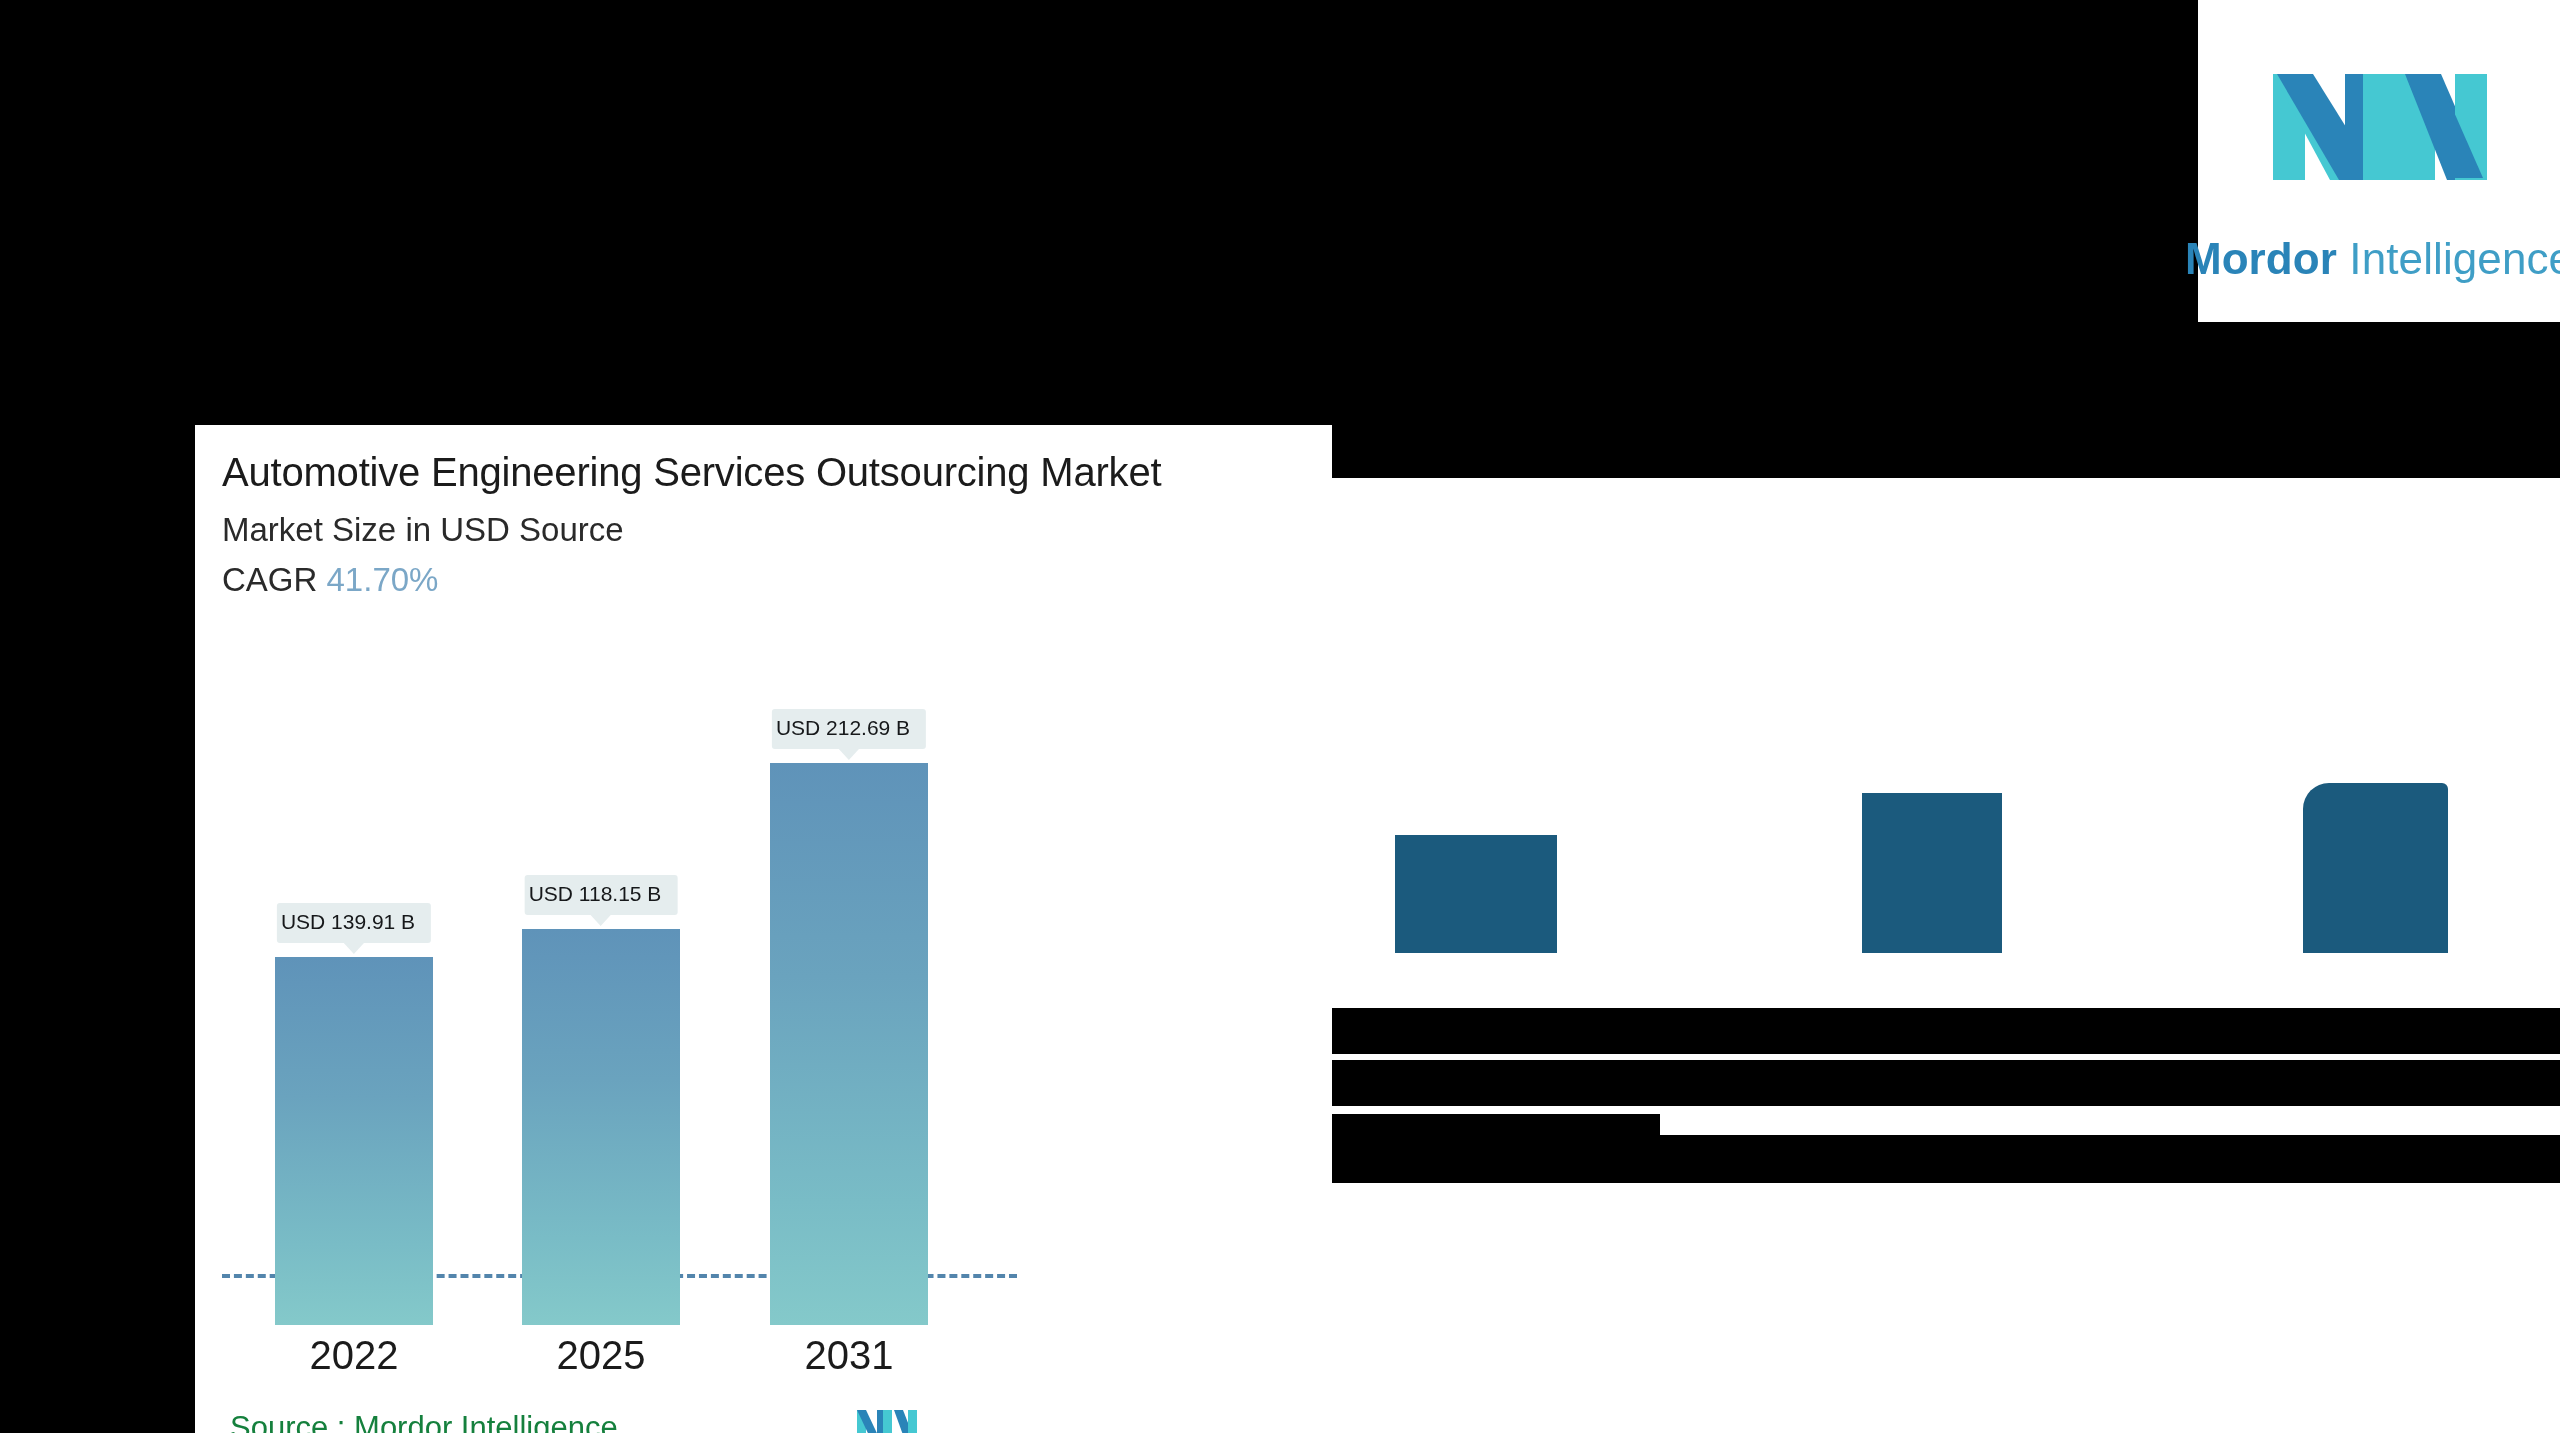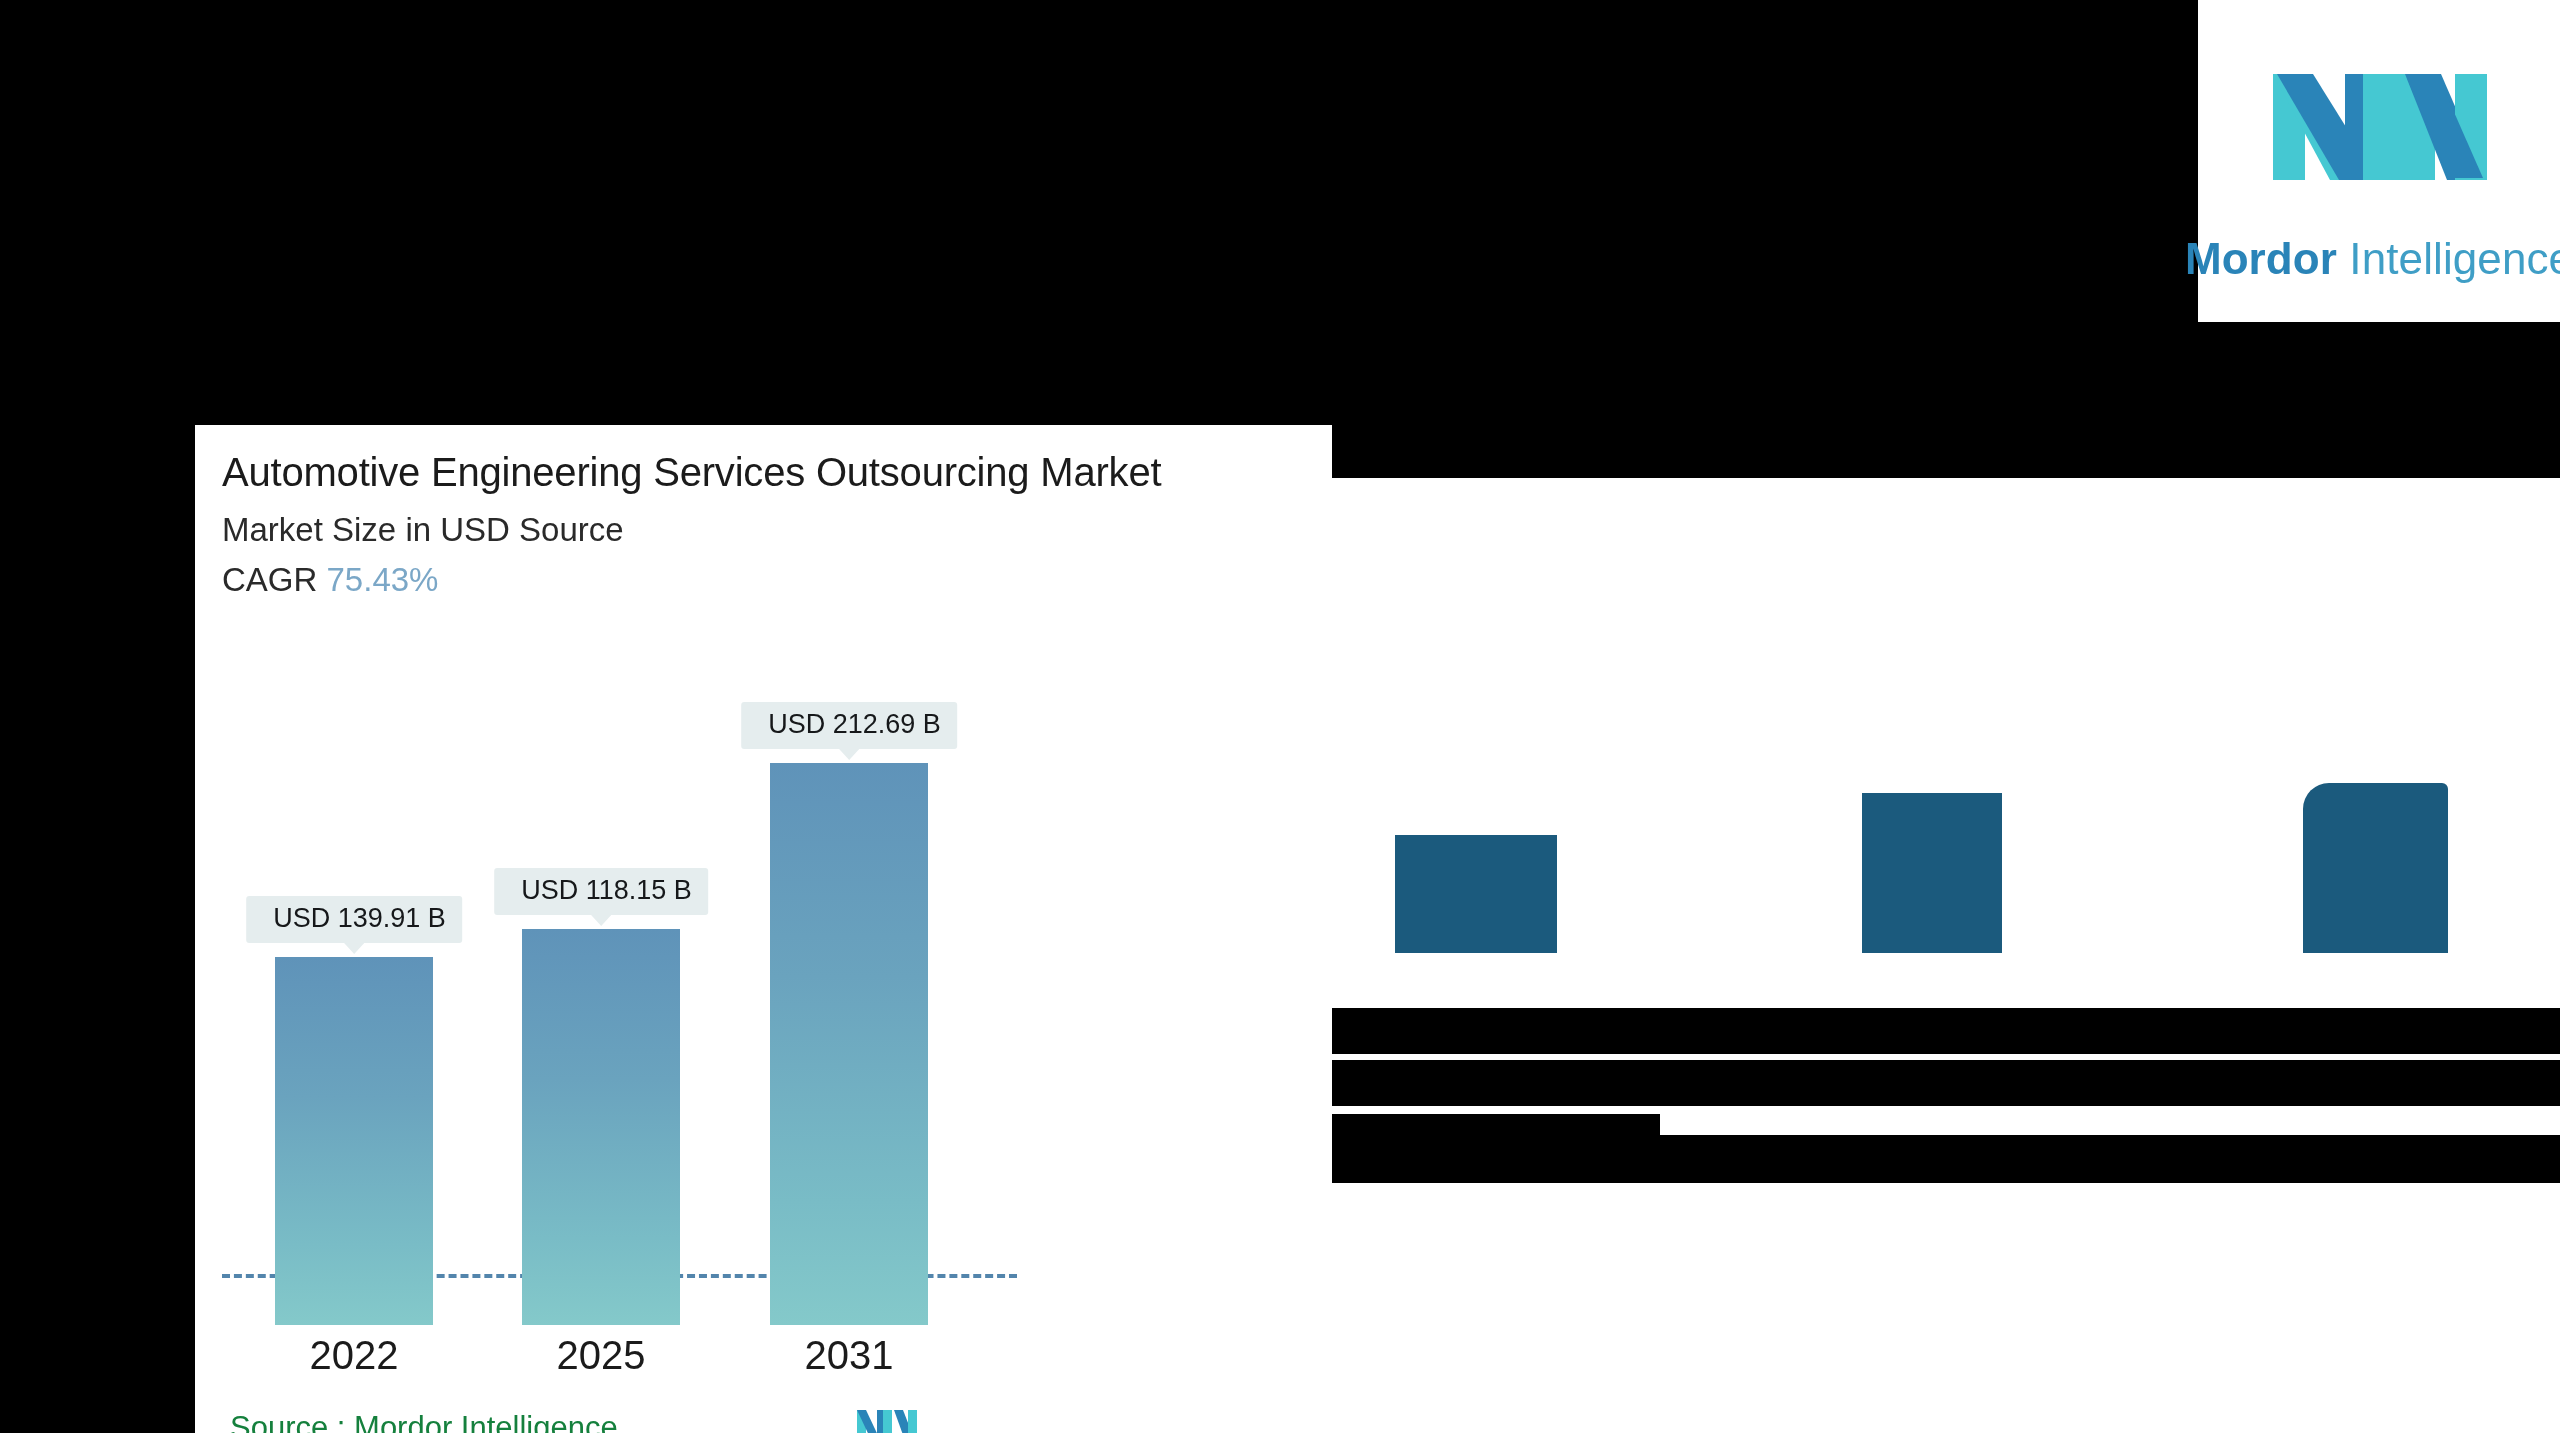--- a/index.html
+++ b/index.html
@@ -83,22 +83,22 @@
     background:linear-gradient(180deg,#5f93b9 0%,#6aa3be 38%,#79bcc6 78%,#84c9ca 100%);
   }
   .bar.h1{ height:368px; }
   .bar.h2{ height:396px; }
   .bar.h3{ height:562px; }
 
   
   .callout{
     position:absolute; left:50%; transform:translateX(-50%);
     background:#e5edee; border-radius:3px;
-    padding:7px 16px 9px 27px; white-space:nowrap;
-    font-size:27px; color:#16181a; font-weight:400;
+    padding:7px 16px 9px 4px; white-space:nowrap;
+    font-size:21px; color:#16181a; font-weight:400;
   }
   .callout:after{
     content:""; position:absolute; left:50%; bottom:-11px;
     margin-left:-11px; width:0; height:0;
     border-left:11px solid transparent; border-right:11px solid transparent;
     border-top:12px solid #e5edee;
   }
   .callout.v1{ bottom:382px; }
   .callout.v2{ bottom:410px; }
   .callout.v3{ bottom:576px; }
@@ -152,21 +152,21 @@
       <div class="rp-text t4"></div>
     </div>
   </div>
 
   <div class="chart-card">
 
     <div class="card-head">
       <div class="card-title">Automotive Engineering Services Outsourcing Market</div>
       <div class="card-sub">Market Size in USD Source</div>
       <div class="card-cagr"><span>CAGR</span>
-        <span class="val">75.43%</span>
+        <span class="val">41.70%</span>
       </div>
     </div>
 
     <div class="plot">
       <div class="refline"></div>
       <div class="bars">
 
         <div class="bar-col c1">
           <div class="callout v1">USD 139.91 B</div>
           <div class="bar h1"></div>

